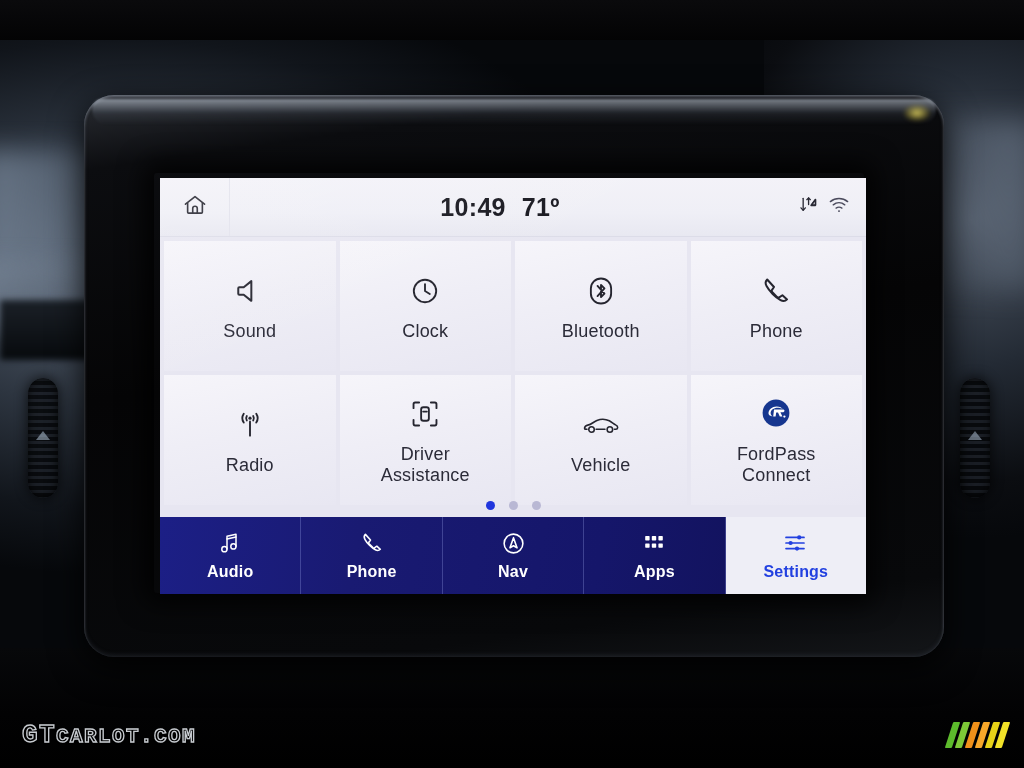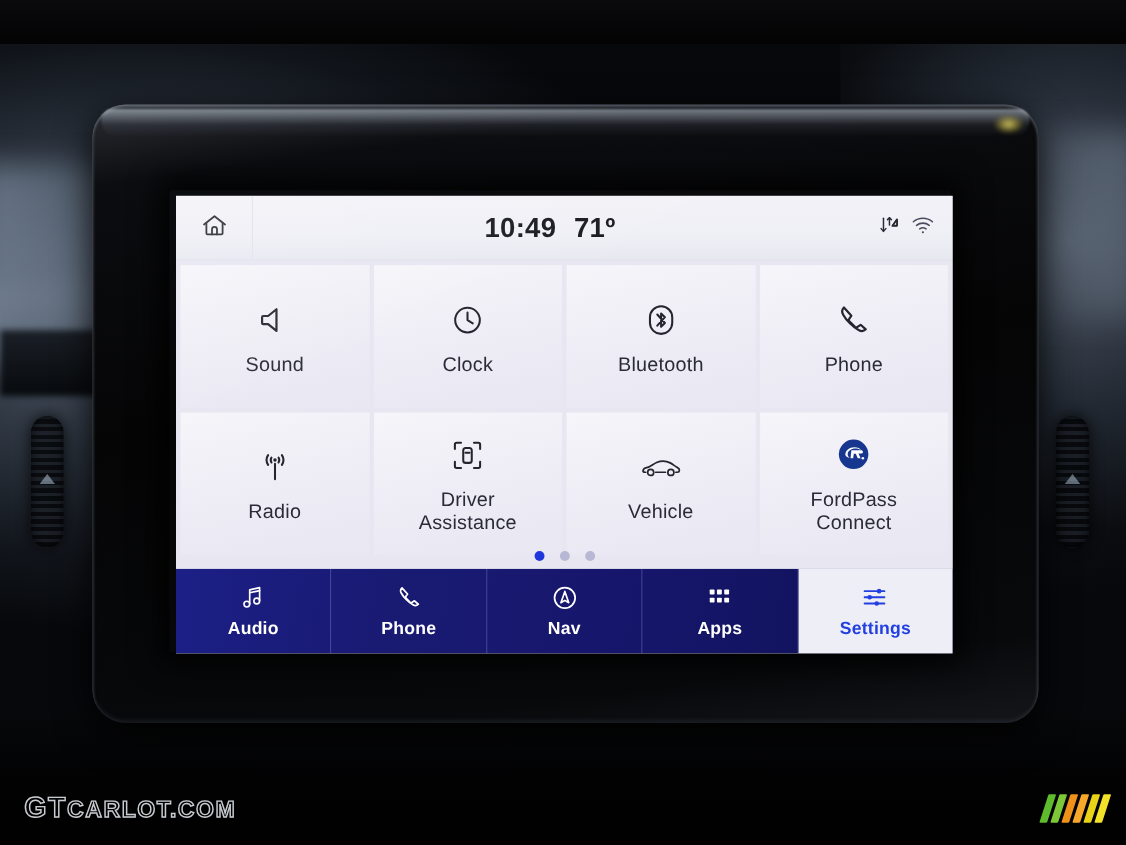--- a/index.html
+++ b/index.html
@@ -254,21 +254,21 @@
   
   .wm-text {
     position: absolute;
     left: 22px; bottom: 18px;
     font-size: 26px;
     font-weight: 700;
     letter-spacing: 1.4px;
     color: rgba(0,0,0,0);
     -webkit-text-stroke: 1.3px rgba(228,232,238,.88);
     text-shadow: 0 1px 2px rgba(0,0,0,.7);
-    font-family: Liberation Sans, sans-serif;
+    font-family: Liberation Mono, monospace;
   }
   .wm-text .small { font-size: 21px; }
 
   .wm-stripes {
     position: absolute;
     right: 18px; bottom: 20px;
     display: flex; gap: 3px;
     transform: skewX(-18deg);
   }
   .wm-stripes i { display: block; width: 7px; height: 26px; border-radius: 1px; }

